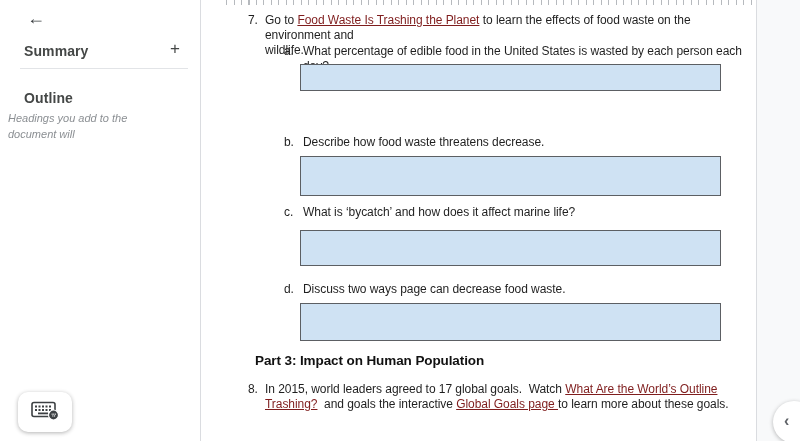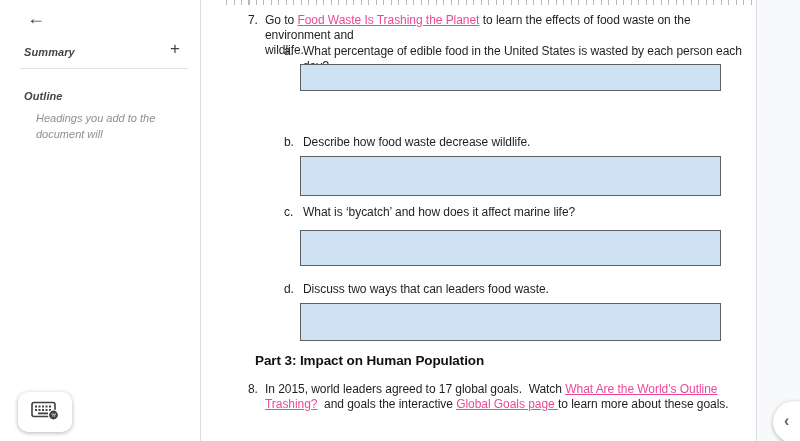--- a/index.html
+++ b/index.html
@@ -13,29 +13,29 @@
   .sidebar {
     position:absolute; left:0; top:0; width:201px; height:441px;
     background:#ffffff; border-right:1px solid #dadce0;
   }
   .back-btn {
     position:absolute; left:24px; top:6px; width:24px; height:24px;
     font-size:18px; color:#3c4043; display:flex; align-items:center; justify-content:center;
     cursor:pointer;
   }
   .summary-row { position:absolute; left:24px; top:42px; width:156px; height:18px; }
-  .panel-label { font-size:11px; font-weight:bold; color:#444746; letter-spacing:.1px;font-style:italic; }
+  .panel-label { font-size:14px; font-weight:bold; color:#444746; letter-spacing:.1px; }
   .plus-btn {
     position:absolute; right:0; top:-3px; font-size:17px; font-weight:400;
     color:#444746; cursor:pointer; line-height:20px;
   }
   .sb-divider { position:absolute; left:20px; top:68px; width:168px; height:1px; background:#e2e4e7; }
   .outline-label { position:absolute; left:24px; top:90px;text-align:right; }
   .outline-hint {
-    position:absolute; left:36px; top:110px; width:170px;
+    position:absolute; left:8px; top:110px; width:170px;
     font-size:11px; font-style:italic; color:#8b8f93; line-height:16px;
   }
 
   
   .page { position:absolute; left:202px; top:0; width:554px; height:441px; background:#ffffff; }
   .ruler-ticks {
     position:absolute; left:24px; right:0; top:0; height:5px;
     background:repeating-linear-gradient(90deg,#a9adb2 0 1px,transparent 1px 7.5px);
     opacity:.85;
   }
@@ -45,21 +45,21 @@
   .li-7 { left:46px; top:13px; width:500px; }
   .li-7 .marker { width:17px; }
   .li-8 { left:46px; top:382px; width:500px; }
   .li-8 .marker { width:17px; }
   .sub { width:460px; }
   .sub .marker { width:19px; }
   .sub-a { left:82px; top:44px; }
   .sub-b { left:82px; top:135px; }
   .sub-c { left:82px; top:205px; }
   .sub-d { left:82px; top:282px; }
-  .doc-link { color:#ec4899; text-decoration:underline; cursor:pointer; }
+  .doc-link { color:#7f1d1d; text-decoration:underline; cursor:pointer; }
   .answer-box {
     position:absolute; left:98px; width:421px;
     background:#cfe2f3; border:1.5px solid #5c5f63; cursor:text;
   }
   .box-a { top:64px;  height:27px; }
   .box-b { top:156px; height:40px; }
   .box-c { top:230px; height:36px; }
   .box-d { top:303px; height:38px; }
   .part3 {
     position:absolute; left:31px; top:353px;
@@ -120,33 +120,33 @@
     </div>
 
     <div class="li sub sub-a">
       <span class="marker">a.</span>
       <span class="li-text">What percentage of edible food in the United States is wasted by each person each day?</span>
     </div>
     <div class="answer-box box-a"></div>
 
     <div class="li sub sub-b">
       <span class="marker">b.</span>
-      <span class="li-text">Describe how food waste decrease wildlife.</span>
+      <span class="li-text">Describe how food waste threatens decrease.</span>
     </div>
     <div class="answer-box box-b"></div>
 
     <div class="li sub sub-c">
       <span class="marker">c.</span>
       <span class="li-text">What is ‘bycatch’ and how does it affect marine life?</span>
     </div>
     <div class="answer-box box-c"></div>
 
     <div class="li sub sub-d">
       <span class="marker">d.</span>
-      <span class="li-text">Discuss two ways that can leaders food waste.</span>
+      <span class="li-text">Discuss two ways page can decrease food waste.</span>
     </div>
     <div class="answer-box box-d"></div>
 
     <div class="part3">Part 3: Impact on Human Population</div>
 
     <div class="li li-8">
       <span class="marker">8.</span>
       <span class="li-text"><span>In 2015, world leaders agreed to 17 global goals.  Watch </span><span class="doc-link">What Are the World’s Outline</span><br><span class="doc-link">Trashing?</span><span>  and goals the interactive </span><span class="doc-link">Global Goals page </span><span>to learn more about these goals.</span></span>
     </div>
   </div>

